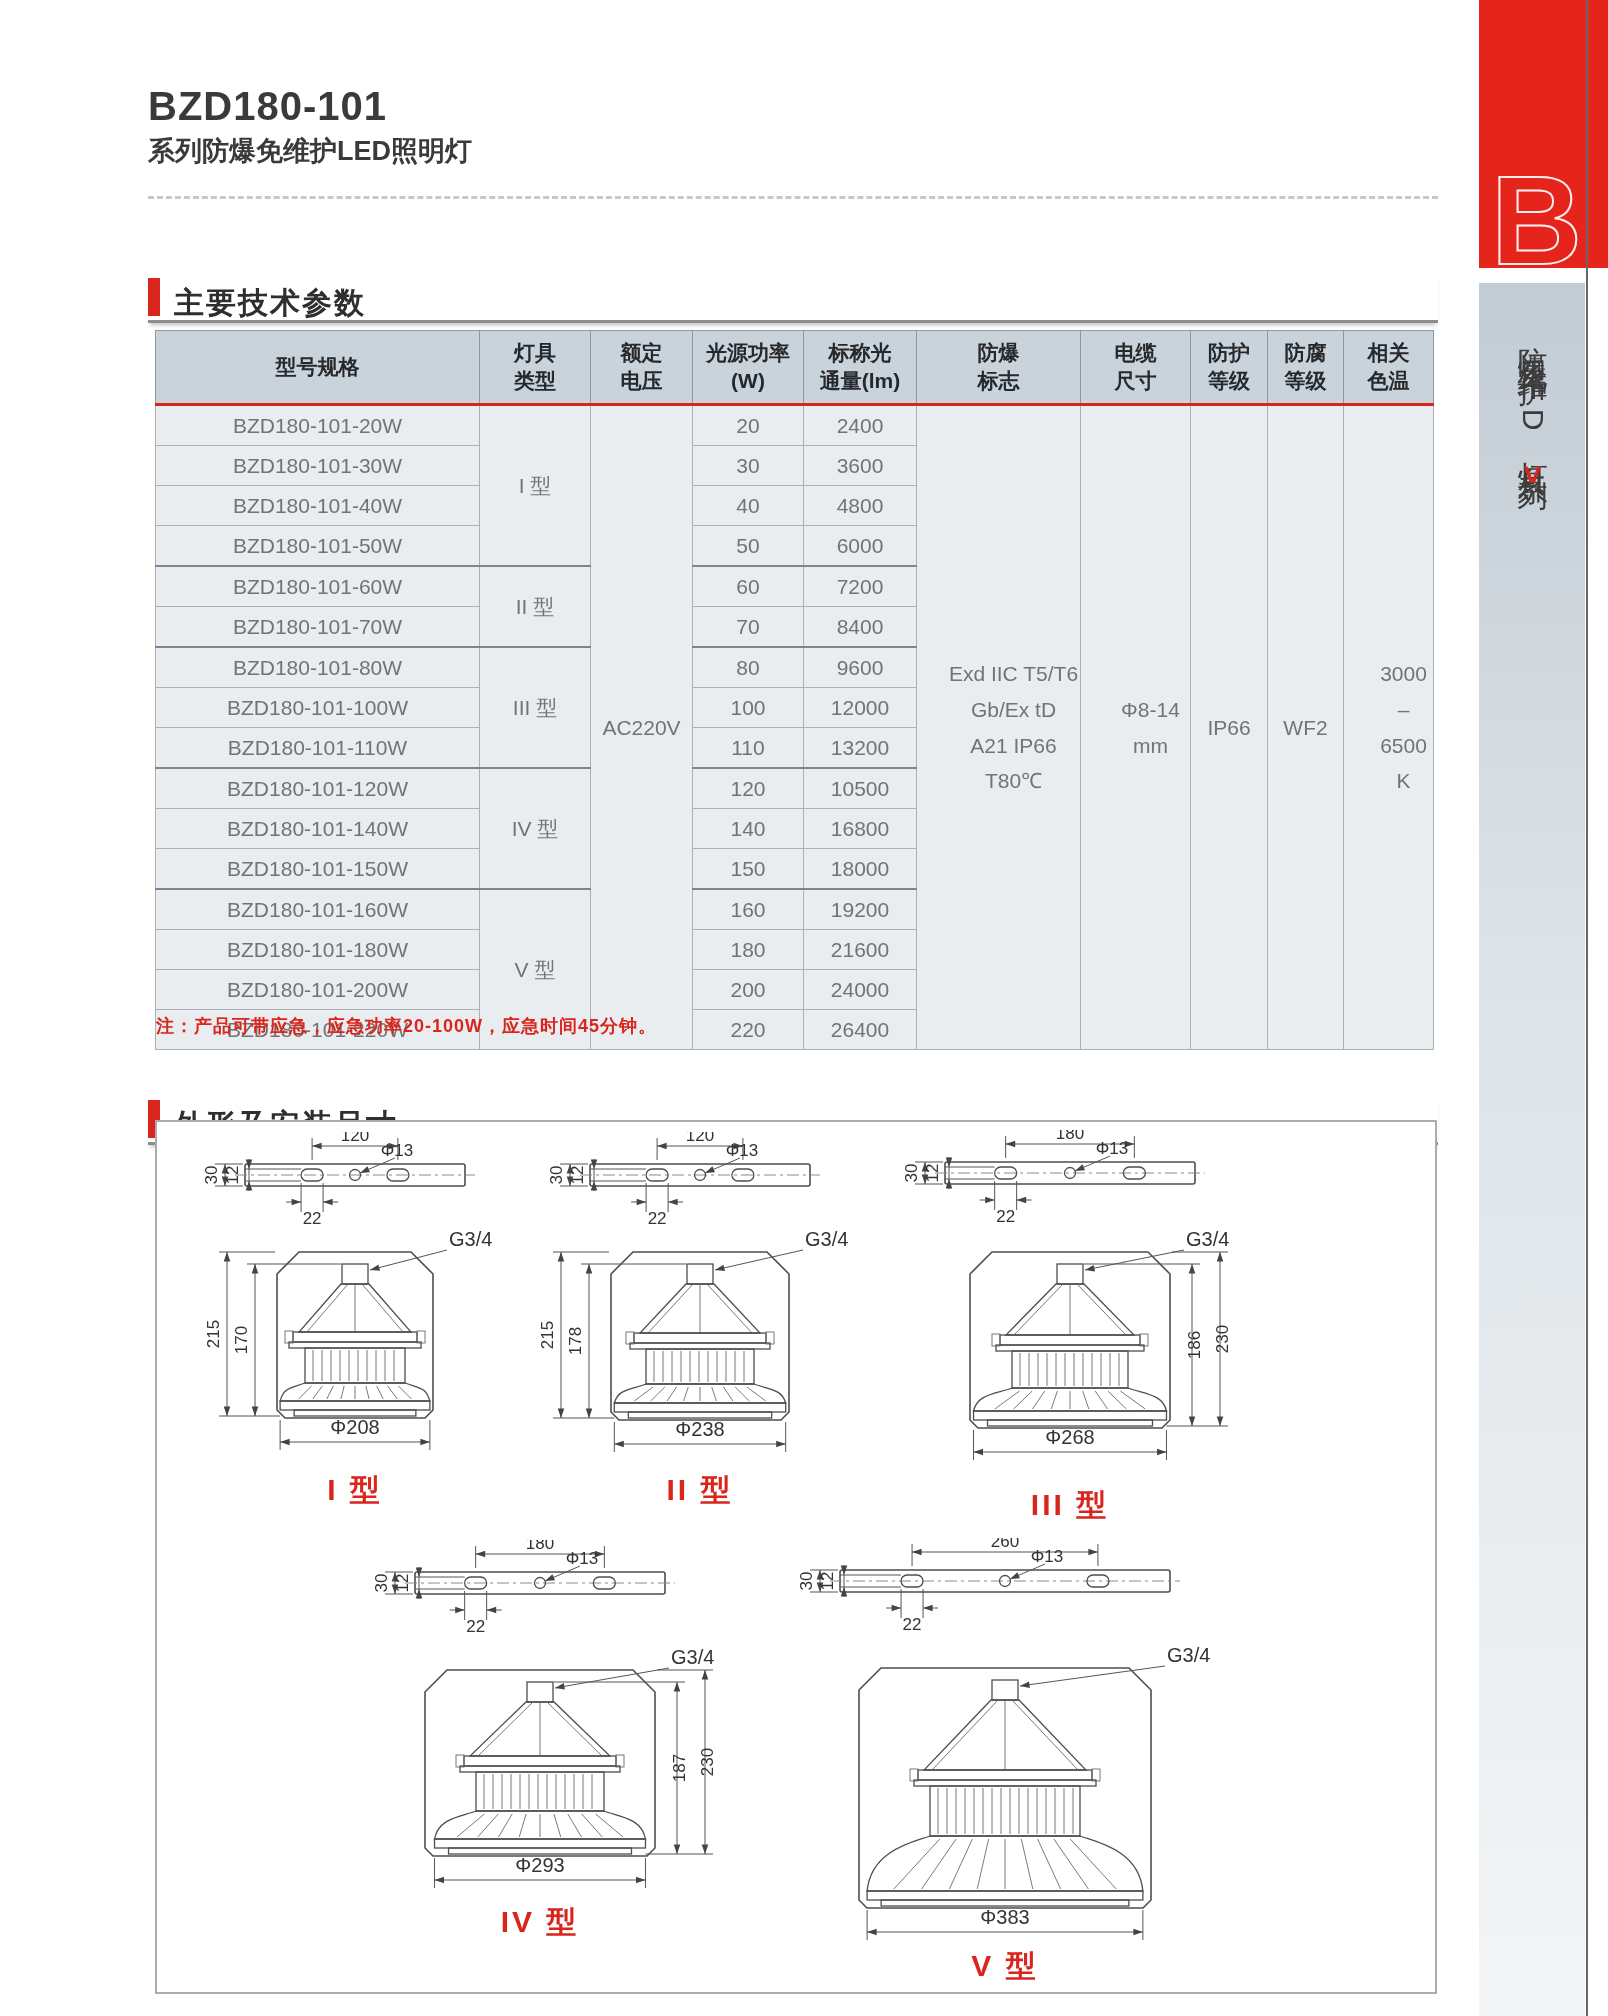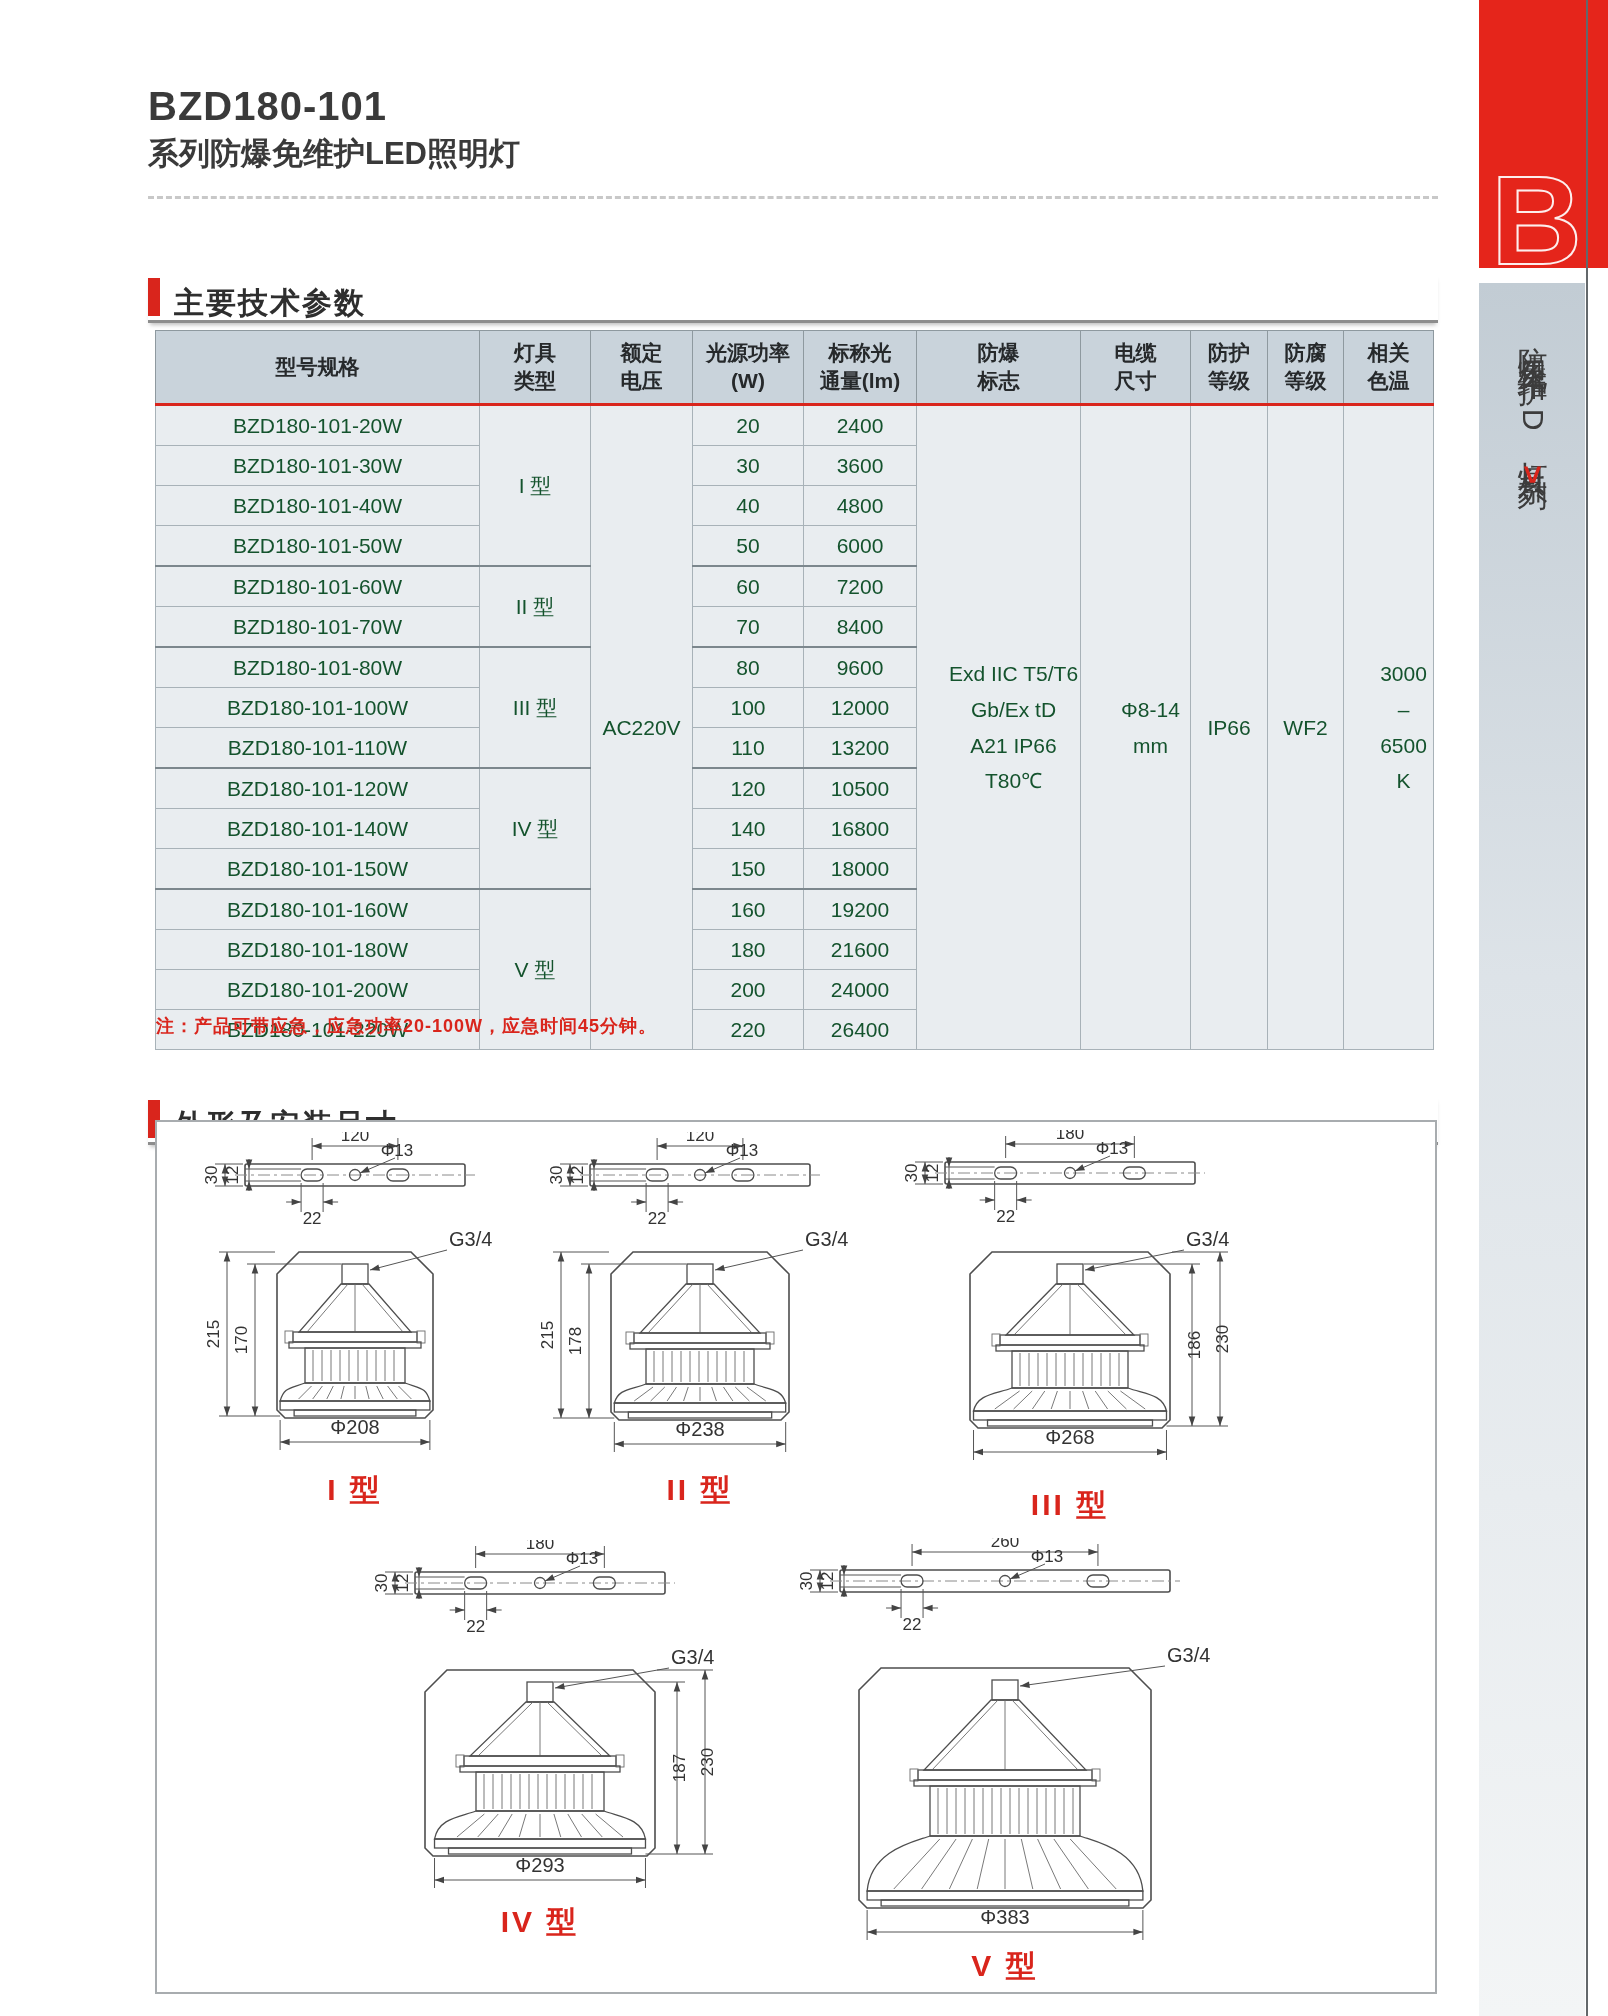--- a/index.html
+++ b/index.html
@@ -20,41 +20,41 @@
     display:flex;justify-content:center;
   }
   .side-text{
     writing-mode:vertical-rl;text-orientation:mixed;margin-top:40px;
     font-size:30px;letter-spacing:7px;color:#3c3c3c;font-weight:500;
   }
   .side-arrow{color:#D9251C;font-weight:bold;font-size:32px;}
   
   .title{position:absolute;left:148px;top:84px;}
   .title h1{margin:0;font-size:40px;letter-spacing:1px;color:#3a3a3a;}
-  .title h2{margin:4px 0 0 0;font-size:31px;color:#3a3a3a;}
+  .title h2{margin:4px 0 0 0;font-size:27px;color:#3a3a3a;}
   .title-dash{position:absolute;left:148px;top:196px;width:1290px;border-top:3px dashed #c8c8c8;}
   
   .sec{
     position:absolute;left:148px;width:1290px;height:46px;display:flex;align-items:center;gap:14px;
     border-bottom:3px solid #8d8d8d;box-shadow:0 4px 4px -2px rgba(0,0,0,.25);
   }
   .sec-bar{width:12px;height:38px;background:#D9251C;}
   .sec-label{font-size:30px;font-weight:bold;color:#2e2e2e;letter-spacing:2px;margin-top:12px;}
   #sec1{top:274px;} #sec2{top:1096px;text-align:center;}
   
   table.spec{
     position:absolute;left:155px;top:330px;width:1278px;border-collapse:collapse;table-layout:fixed;
   }
   table.spec th{
     background:#c9d3db;height:70px;font-size:21px;font-weight:bold;color:#26292b;
     border:1px solid #8e999f;border-bottom:3px solid #D9251C;white-space:pre-line;line-height:1.35;
     vertical-align:middle;text-align:center;
   }
   table.spec td{
-    background:#e9edf0;height:37px;font-size:21px;color:#14532d;border:1px solid #a8b2b8;
+    background:#e9edf0;height:37px;font-size:21px;color:#737373;border:1px solid #a8b2b8;
     text-align:center;vertical-align:middle;white-space:pre-line;
   }
   table.spec td.pre{line-height:1.7;padding-left:31px;}
   table.spec tr.grp td{border-top:2px solid #7c878d;}
   
   .note{position:absolute;left:156px;top:1014px;font-size:18px;font-weight:600;color:#D9251C;letter-spacing:1px;}
   
   .draw-box{position:absolute;left:155px;top:1120px;width:1278px;height:870px;border:2px solid #a8acaf;background:#fff;}
   .drawing{position:absolute;}
   .ol{fill:none;stroke:#4e4e4e;stroke-width:1.6;}

